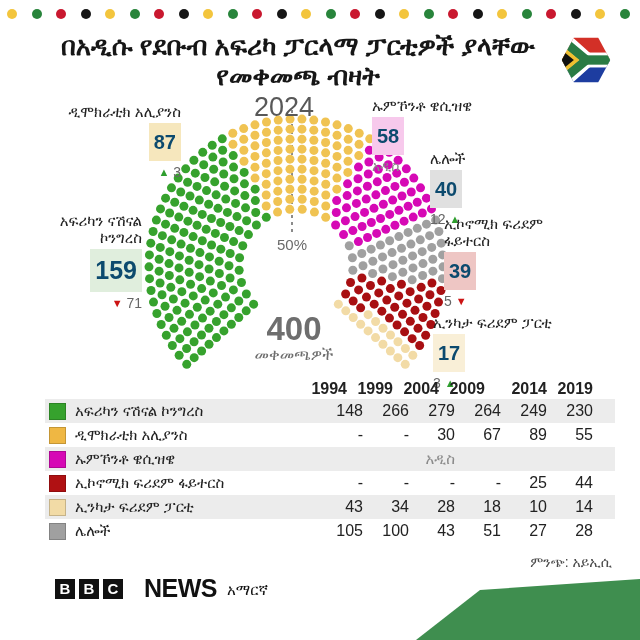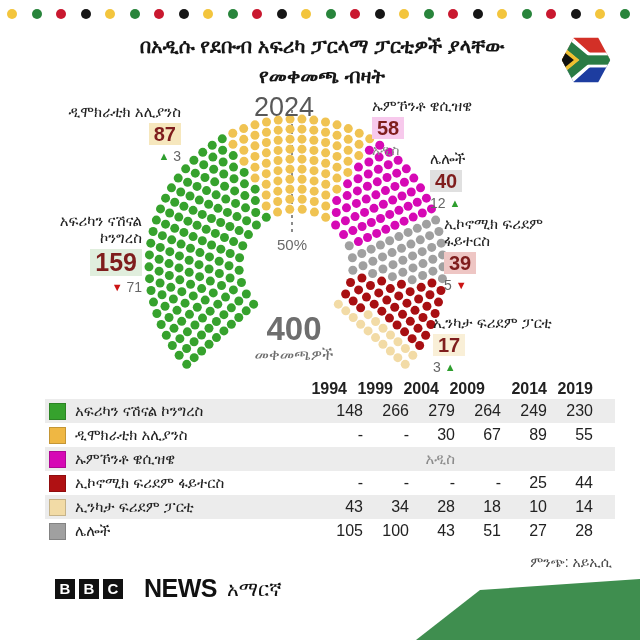--- a/index.html
+++ b/index.html
@@ -5,60 +5,60 @@
   html,body{margin:0;padding:0;}
   body{
     width:640px;height:640px;position:relative;overflow:hidden;background:#ffffff;
     font-family:"Liberation Sans","DejaVu Sans",sans-serif;color:#1a1a1a;
   }
   
   .dot-border{position:absolute;left:7px;top:9px;display:flex;gap:14.5px;}
   .tdot{width:10px;height:10px;border-radius:50%;flex:none;}
   
   .title{position:absolute;left:0;top:31px;width:596px;text-align:center;
-         font-size:20px;line-height:30px;font-weight:bold;color:#161616;margin-left:24px;}
+         font-size:26px;line-height:30px;font-weight:bold;color:#161616;}
   
   .flag{position:absolute;left:558px;top:31px;}
   
   .chart-svg{position:absolute;left:0;top:0;}
   
   .year-label{position:absolute;left:284px;top:92px;transform:translateX(-50%);
               font-size:27px;font-weight:normal;color:#585858;}
   .majority-label{position:absolute;left:292px;top:236px;transform:translateX(-50%);
               font-size:15px;color:#6a6a6a;}
   .total-wrap{position:absolute;left:294px;top:312px;transform:translateX(-50%);text-align:center;color:#6e6e6e;}
   .total-num{font-size:33px;font-weight:bold;line-height:34px;}
   .total-label{font-size:16px;line-height:18px;}
   
   .plabel{position:absolute;font-size:15px;line-height:17px;color:#222;}
   .pl-right{text-align:right;}
   .pname{display:block;}
   .value{display:inline-block;font-weight:bold;font-size:20px;line-height:22px;
-         color:#7f1d1d;padding:0 5px;margin-top:3px;}
+         color:#0c4a6e;padding:8px 5px;margin-top:3px;}
   .value-lg{font-size:25px;line-height:27px;}
   .change{font-size:14px;color:#666;margin-top:3px;}
   .tri{font-size:11px;vertical-align:1px;}
   .tri-up{color:#2e9e2e;}
   .tri-down{color:#cc1414;}
   .muted{color:#8a8a8a;}
   
   .seat-table{position:absolute;left:45px;top:379px;width:570px;}
   .trow{display:flex;align-items:center;height:24px;padding:0 22px 0 4px;box-sizing:border-box;}
   .trow.alt{background:#ececec;}
   .trow.thead{height:20px;font-weight:bold;}
   .swatch{width:17px;height:17px;margin-right:9px;flex:none;border:1px solid rgba(0,0,0,0.18);box-sizing:border-box;}
   .tlabel{flex:1;font-size:15px;color:#222;white-space:nowrap;overflow:hidden;}
   .tcell{width:46px;text-align:right;font-size:16px;color:#222;flex:none;}
   .tcell.new-cell{color:#8a8a8a;font-size:15px;}
   
   .bbc{position:absolute;left:55px;top:574px;display:flex;align-items:center;}
   .bbc-sq{width:20px;height:20px;background:#111;color:#fff;font-weight:bold;font-size:15px;
           display:flex;align-items:center;justify-content:center;margin-right:4px;flex:none;}
   .bbc-news{font-size:25px;font-weight:bold;letter-spacing:-0.5px;color:#111;margin-left:17px;}
-  .bbc-service{font-size:20px;color:#111;margin-left:10px;margin-top:2px;}
+  .bbc-service{font-size:15px;color:#111;margin-left:10px;margin-top:2px;}
   .source{position:absolute;right:28px;top:554px;font-size:14px;color:#4a4a4a;}
   .corner-svg{position:absolute;left:0;top:570px;}
 </style>
 </head>
 <body>
 
 <div class="dot-border">
     <span class="tdot" style="background: rgb(243, 197, 61);"></span>
     <span class="tdot" style="background: rgb(40, 132, 59);"></span>
     <span class="tdot" style="background: rgb(201, 24, 47);"></span>

